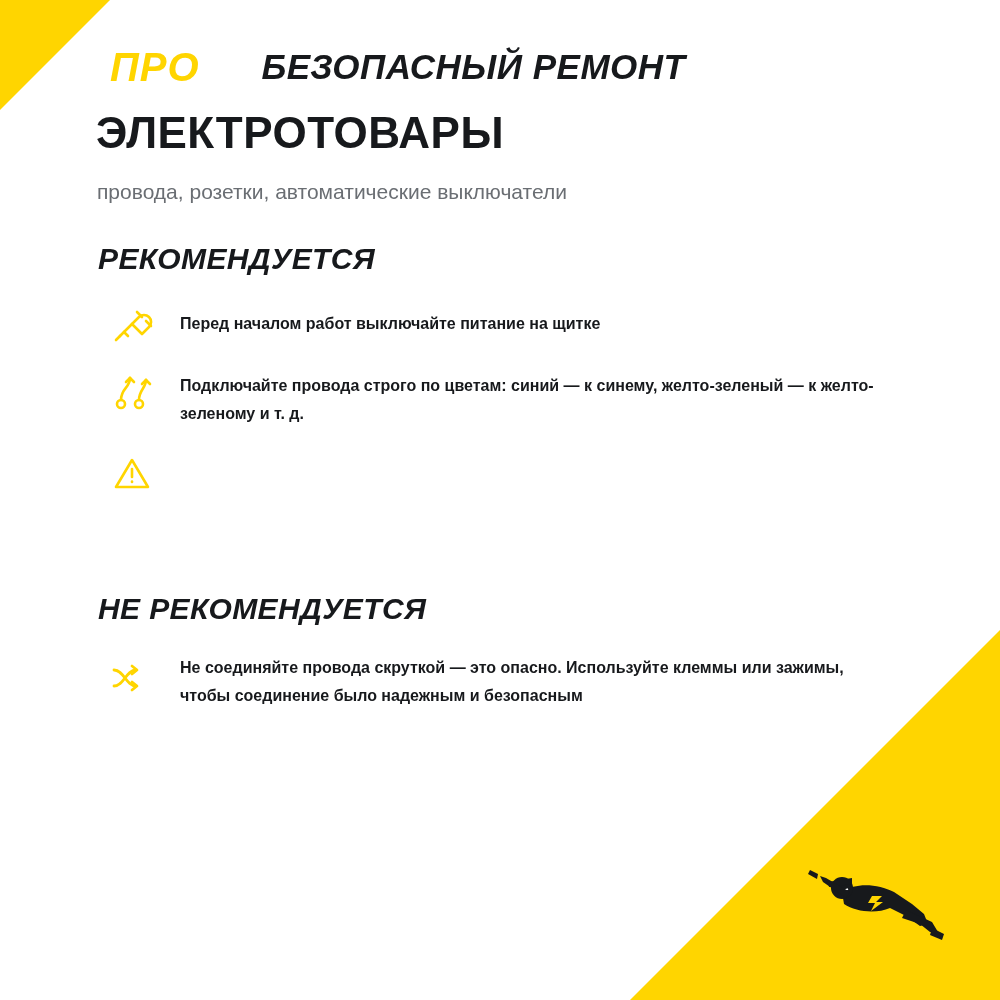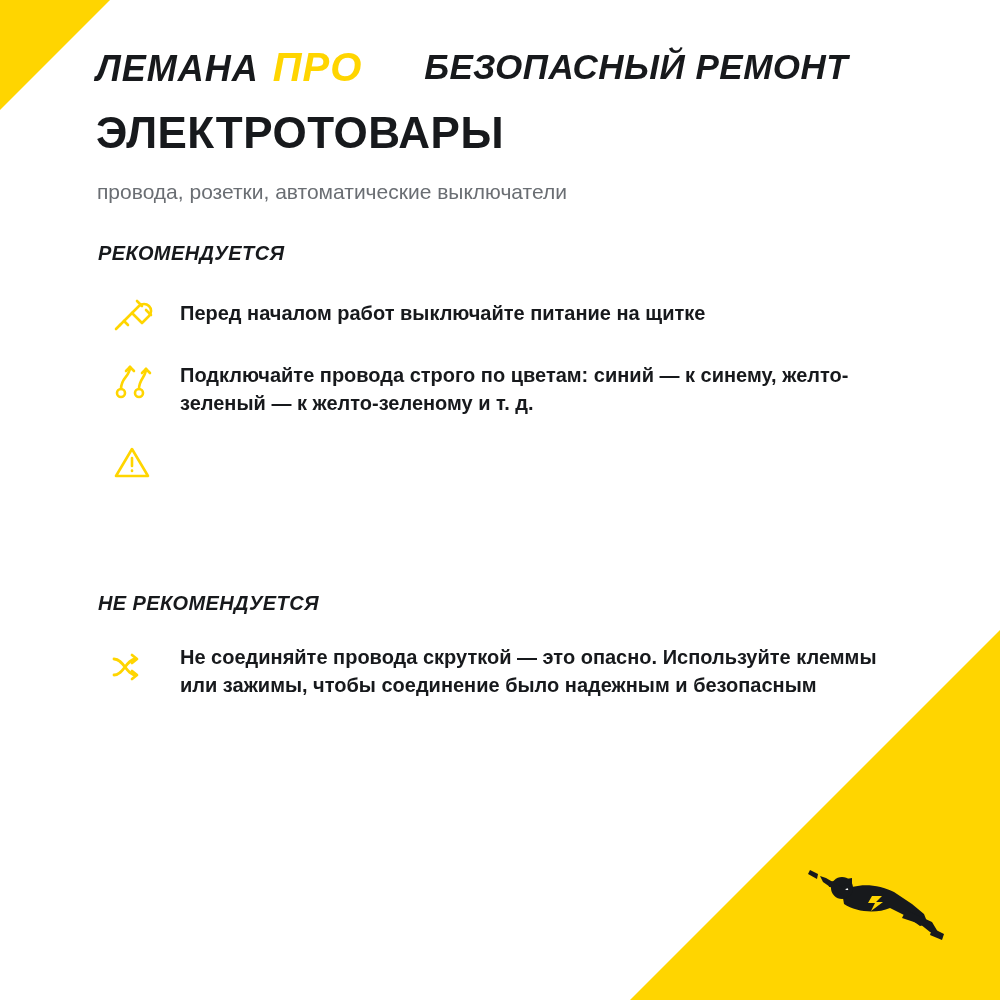--- a/index.html
+++ b/index.html
@@ -88,21 +88,21 @@
   
   .section {
     position: absolute;
     left: 96px;
     width: 830px;
   }
   .section-recommended { top: 242px; }
   .section-not-recommended { top: 592px; }
 
   .section-title {
-    font-size: 20px;
+    font-size: 30px;
     font-weight: 700;
     font-style: italic;
     letter-spacing: 0.4px;
     color: #17191c;
     margin: 0 0 26px 2px;
   }
 
   .item {
     display: flex;
     align-items: flex-start;
@@ -111,21 +111,21 @@
   .item-icon {
     flex: 0 0 84px;
     height: 46px;
     display: flex;
     align-items: center;
     justify-content: flex-start;
     padding-left: 10px;
     box-sizing: border-box;
   }
   .item-text {
-    font-size: 20px;
+    font-size: 16px;
     line-height: 28px;
     font-weight: 600;
     color: #17191c;
     padding-top: 8px;
     max-width: 700px;
   }
   .item-text.multiline { padding-top: 2px; }
 
   
   .hero {
@@ -137,21 +137,20 @@
   }
 </style>
 </head>
 <body>
 
 <div class="corner-tl"></div>
 <div class="corner-br"></div>
 
 <div class="header">
   <div class="logo">
-    <span class="logo-main">ЛЕМАНА</span>
     <span class="logo-pro">ПРО</span>
   </div>
   <div class="header-title">БЕЗОПАСНЫЙ РЕМОНТ</div>
 </div>
 
 <div class="page-title">ЭЛЕКТРОТОВАРЫ</div>
 <div class="page-subtitle">провода, розетки, автоматические выключатели</div>
 
 <div class="section section-recommended">
   <div class="section-title">РЕКОМЕНДУЕТСЯ</div>

